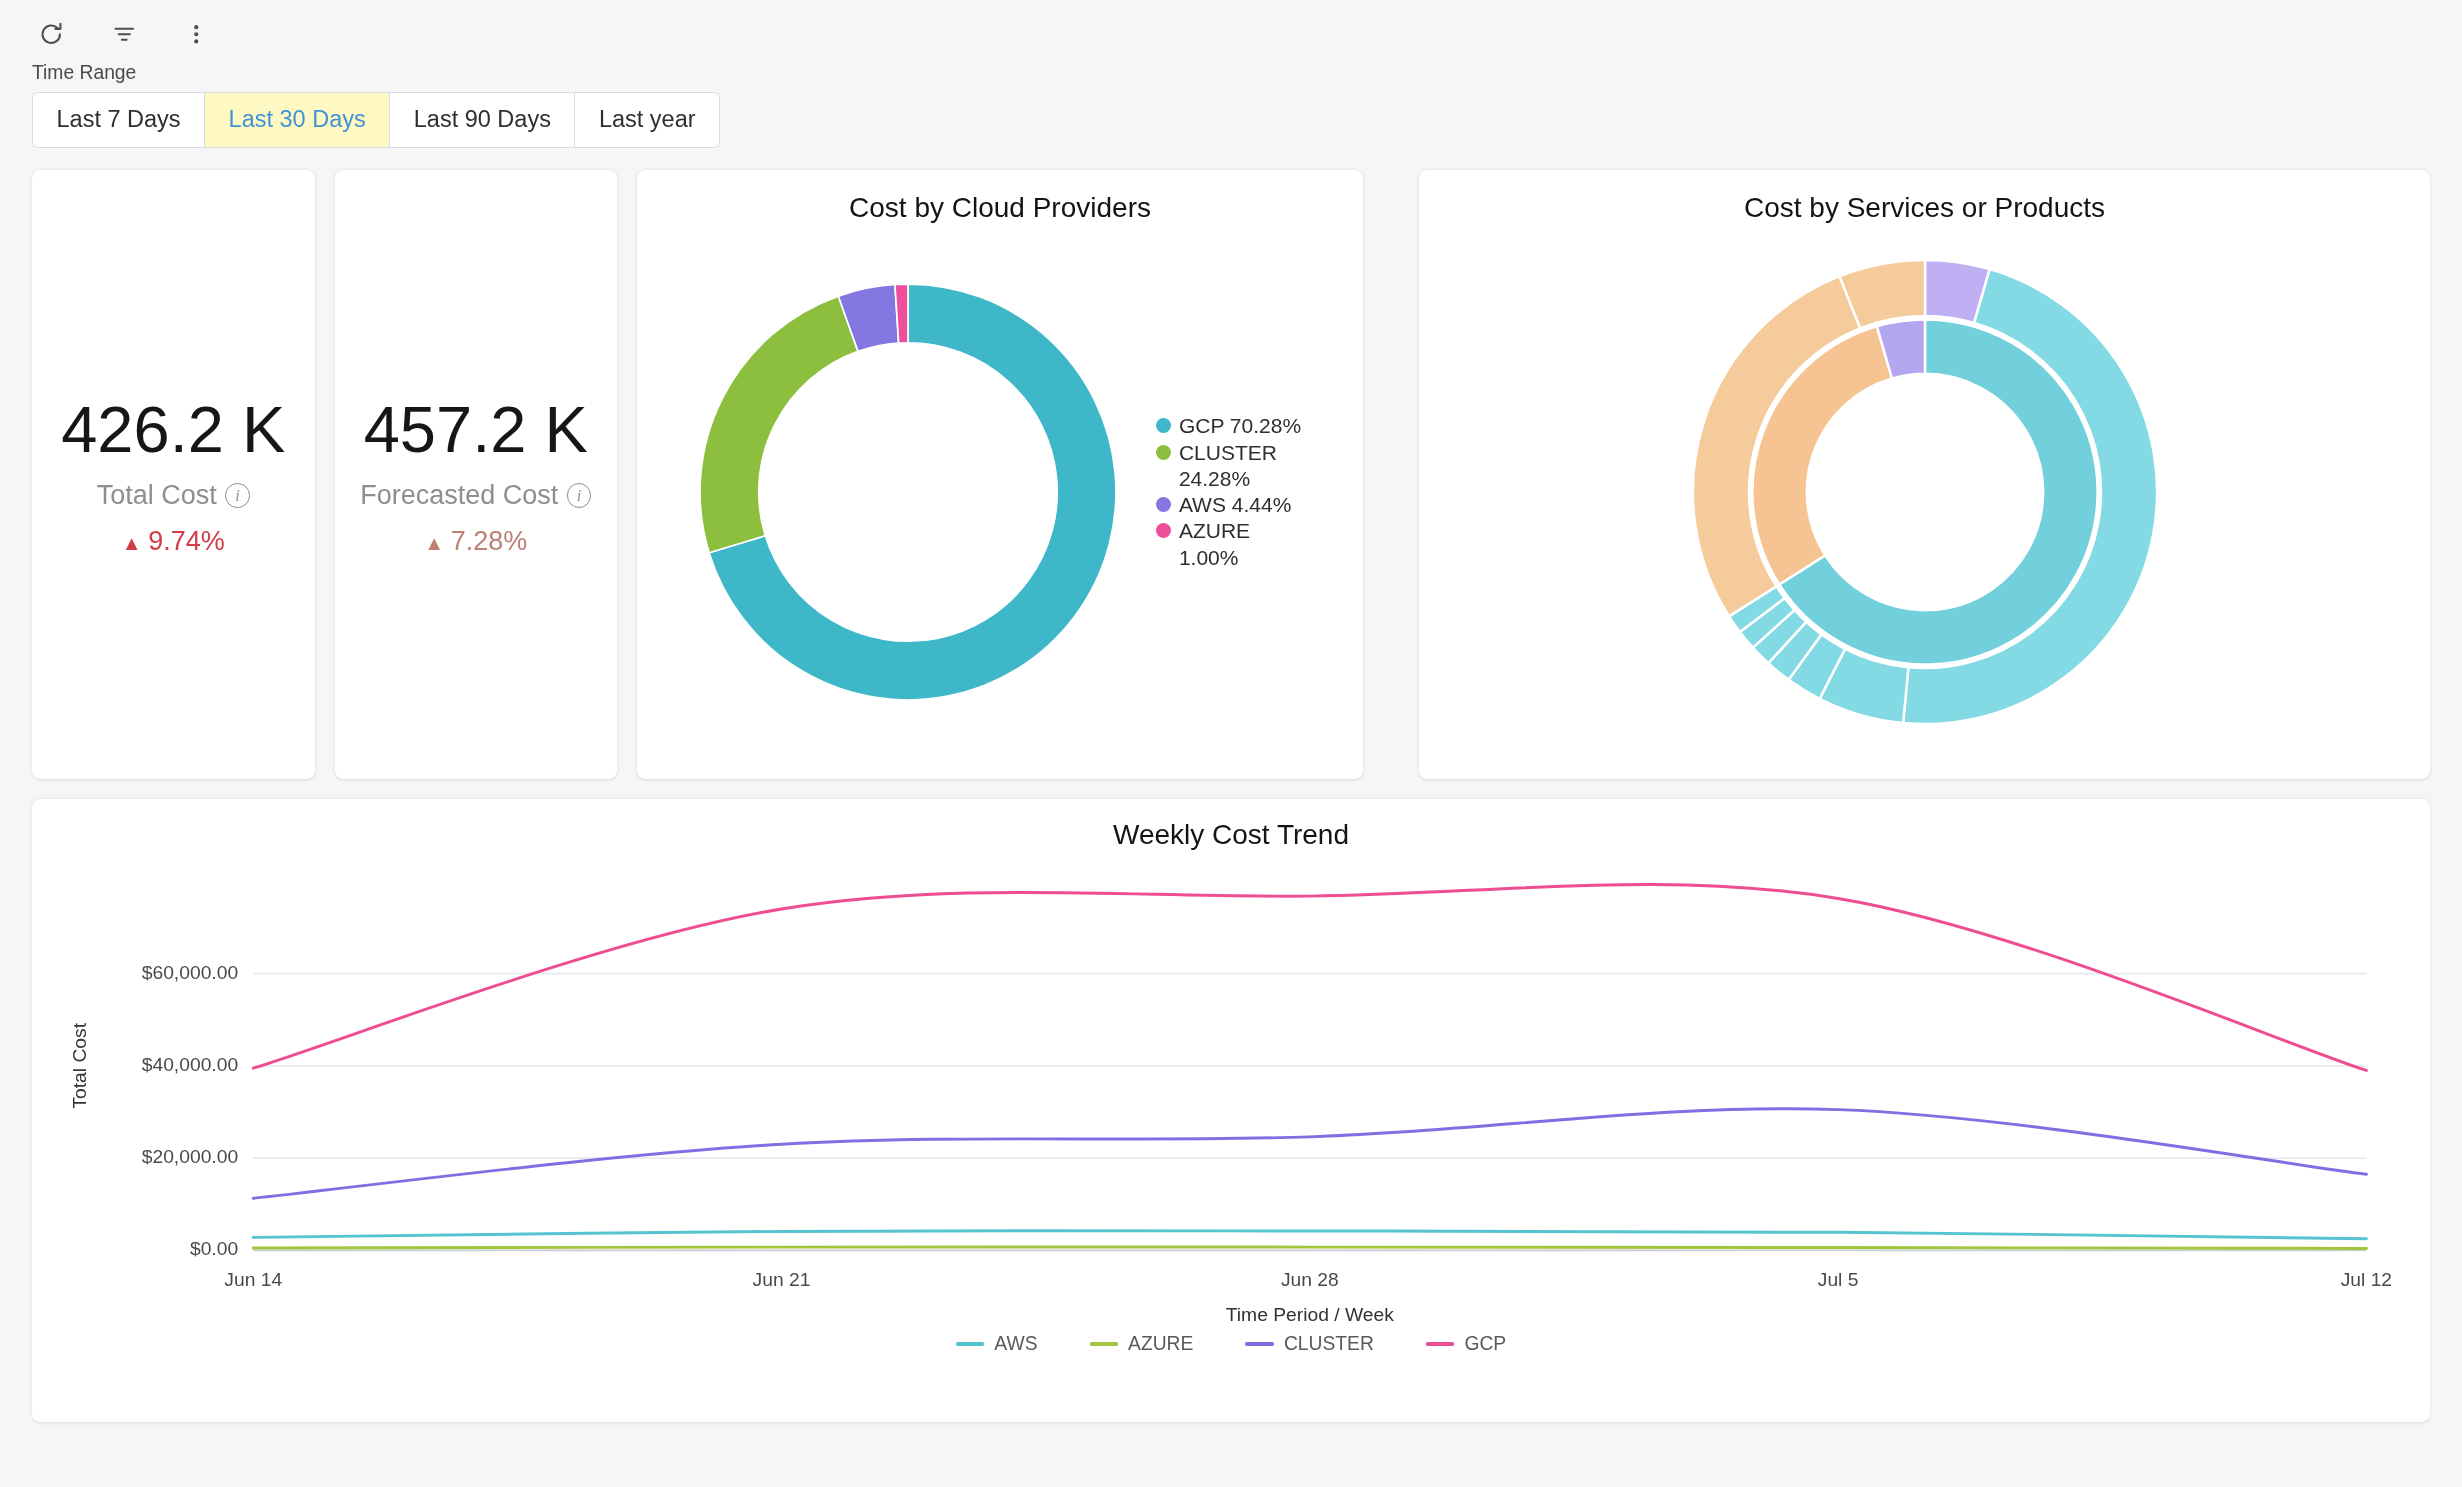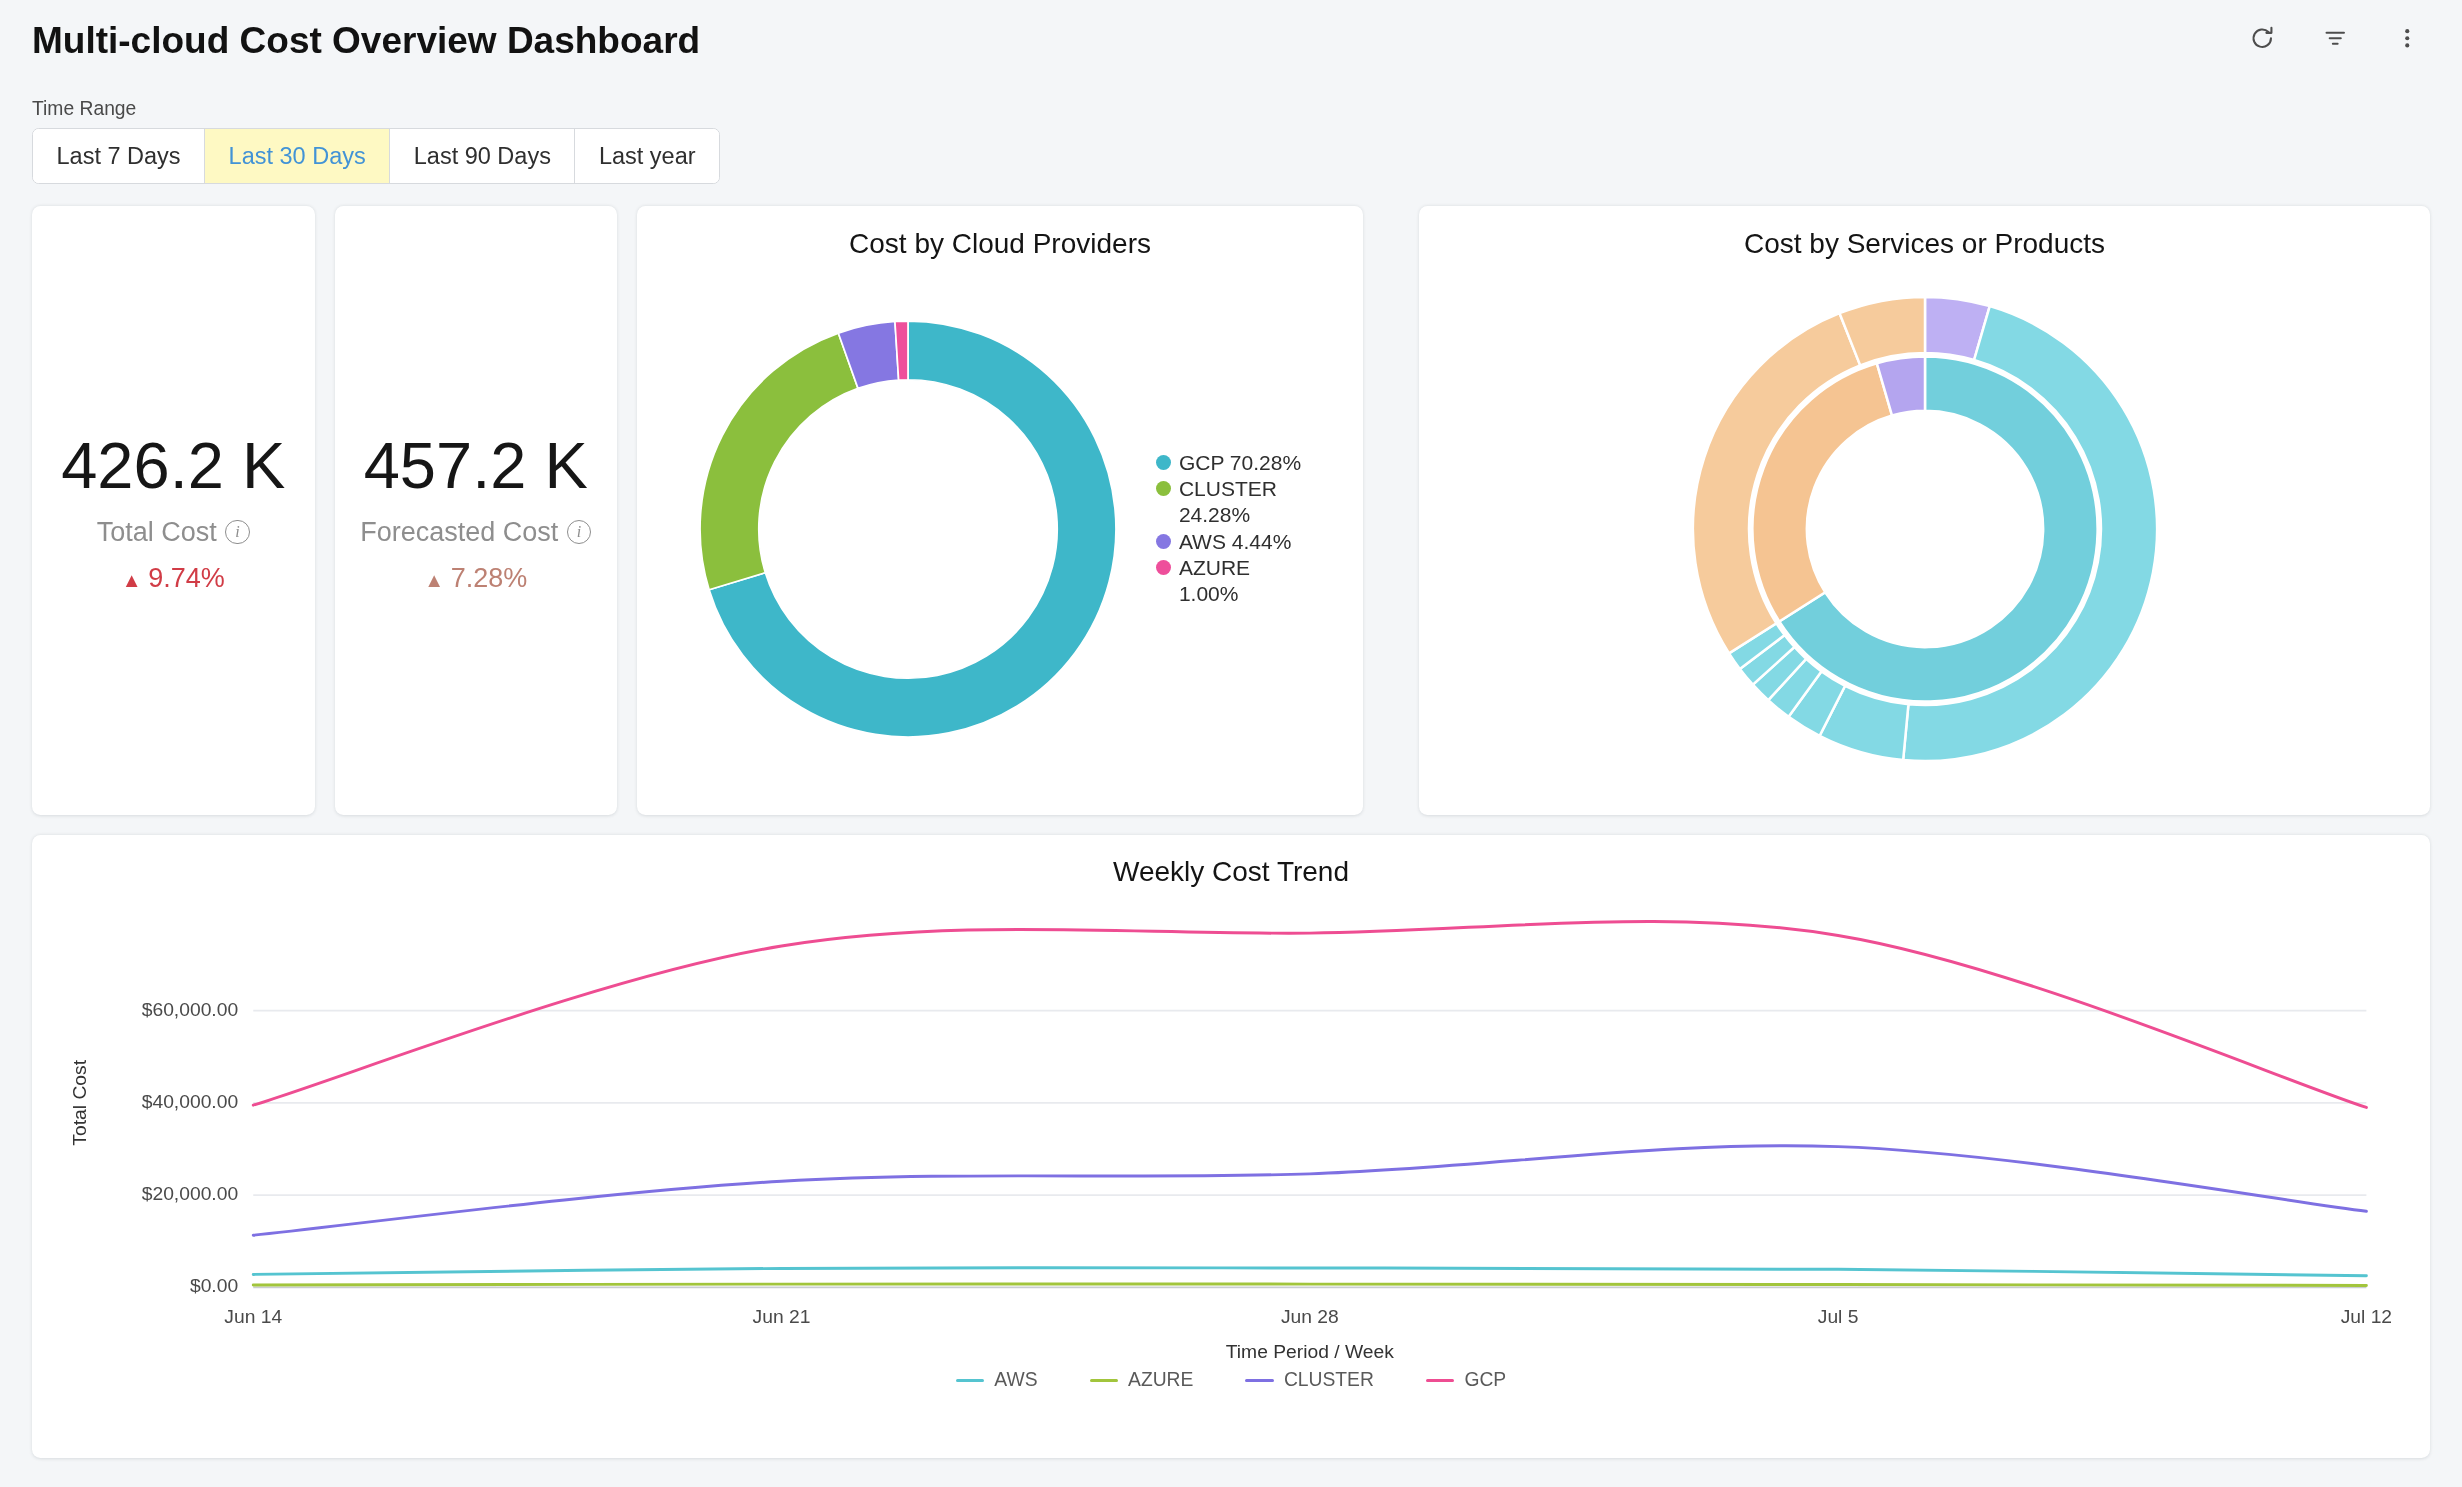--- a/index.html
+++ b/index.html
@@ -11,21 +11,21 @@
     overflow:hidden;
   }
   .page{padding:15px 32px 0 32px;}
   
   .topbar{display:flex;justify-content:space-between;align-items:center;}
   .page-title{font-size:37px;font-weight:700;margin:5px 0 0 0;color:#121212;}
   .header-icons{display:flex;gap:34px;align-items:center;margin-right:3.4px;}
   .icon-btn{background:none;border:none;padding:5px;cursor:pointer;line-height:0;}
   .icon-btn svg{width:28.5px;height:28.5px;}
   
-  .timerange{margin-top:36px;}
+  .timerange{margin-top:8px;}
   .tr-label{font-size:19.3px;color:#4a4a4a;margin-bottom:8.4px;}
   .btn-group{display:inline-flex;background:#fff;border:0.8px solid #d7dade;border-radius:6.7px;overflow:hidden;}
   .tr-btn{font-size:23.5px;padding:0 23.5px;height:54px;background:#fff;border:none;border-right:0.8px solid #d7dade;color:#2f2f2f;cursor:pointer;font-family:inherit;}
   .tr-btn:last-child{border-right:none;}
   .tr-btn.active{background:#fef9c3;color:#4293d6;}
   
   .cards-row{display:flex;gap:20px;margin-top:22px;height:609px;}
   .card{background:#fff;border-radius:8.4px;box-shadow:0 0.8px 3.4px rgba(20,30,40,0.12);}
   .kpi-col{width:585px;display:flex;flex-direction:row;gap:20px;}
   .kpi-card{flex:1;display:flex;flex-direction:column;align-items:center;justify-content:center;}
@@ -51,21 +51,20 @@
   .trend-legend{display:flex;justify-content:center;gap:52px;margin-top:6.7px;}
   .trend-legend-item{display:flex;align-items:center;gap:10px;font-size:19.3px;color:#5a5a5a;}
   .legend-line{width:28.5px;height:3.4px;border-radius:1.7px;flex:none;}
 </style>
 </head>
 <body>
 
 <div class="page">
 
   <header class="topbar">
-    <h1 class="page-title">Multi-cloud Cost Overview Dashboard</h1>
     <div class="header-icons">
       <button class="icon-btn">
         <svg viewBox="0 0 36 36">
           <path d="M29 18a11 11 0 1 1-3.2-7.8" fill="none" stroke="#4d4d4d" stroke-width="2.6" stroke-linecap="round"></path>
           <path d="M29.6 4.8v6.4h-6.4" fill="none" stroke="#4d4d4d" stroke-width="2.6" stroke-linecap="round" stroke-linejoin="round"></path>
         </svg>
       </button>
       <button class="icon-btn">
         <svg viewBox="0 0 36 36">
           <path d="M7 11h22M11 18h14M15 25h6" fill="none" stroke="#4d4d4d" stroke-width="2.6" stroke-linecap="round"></path>

